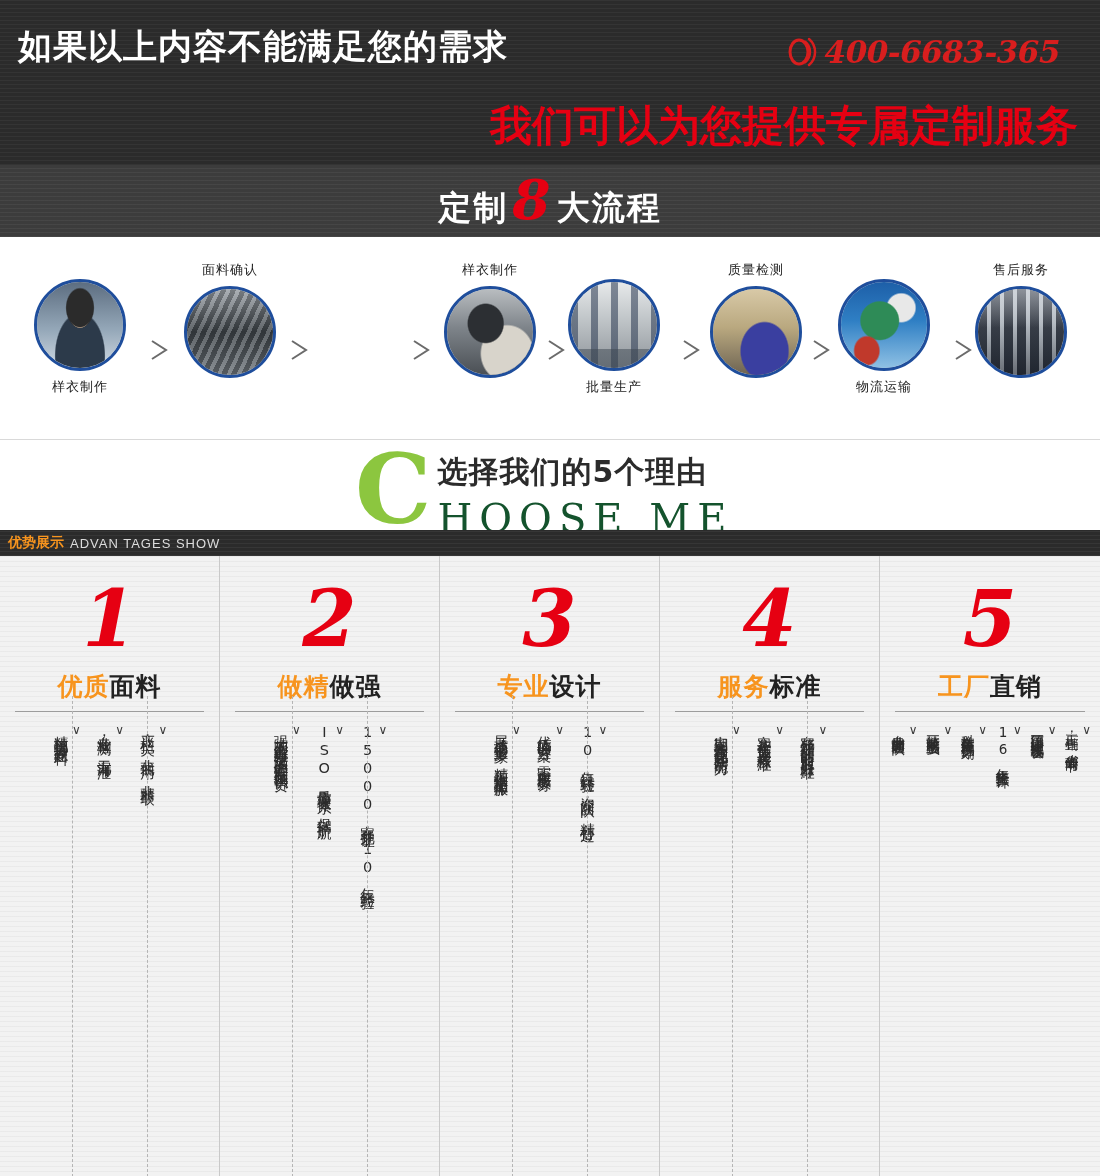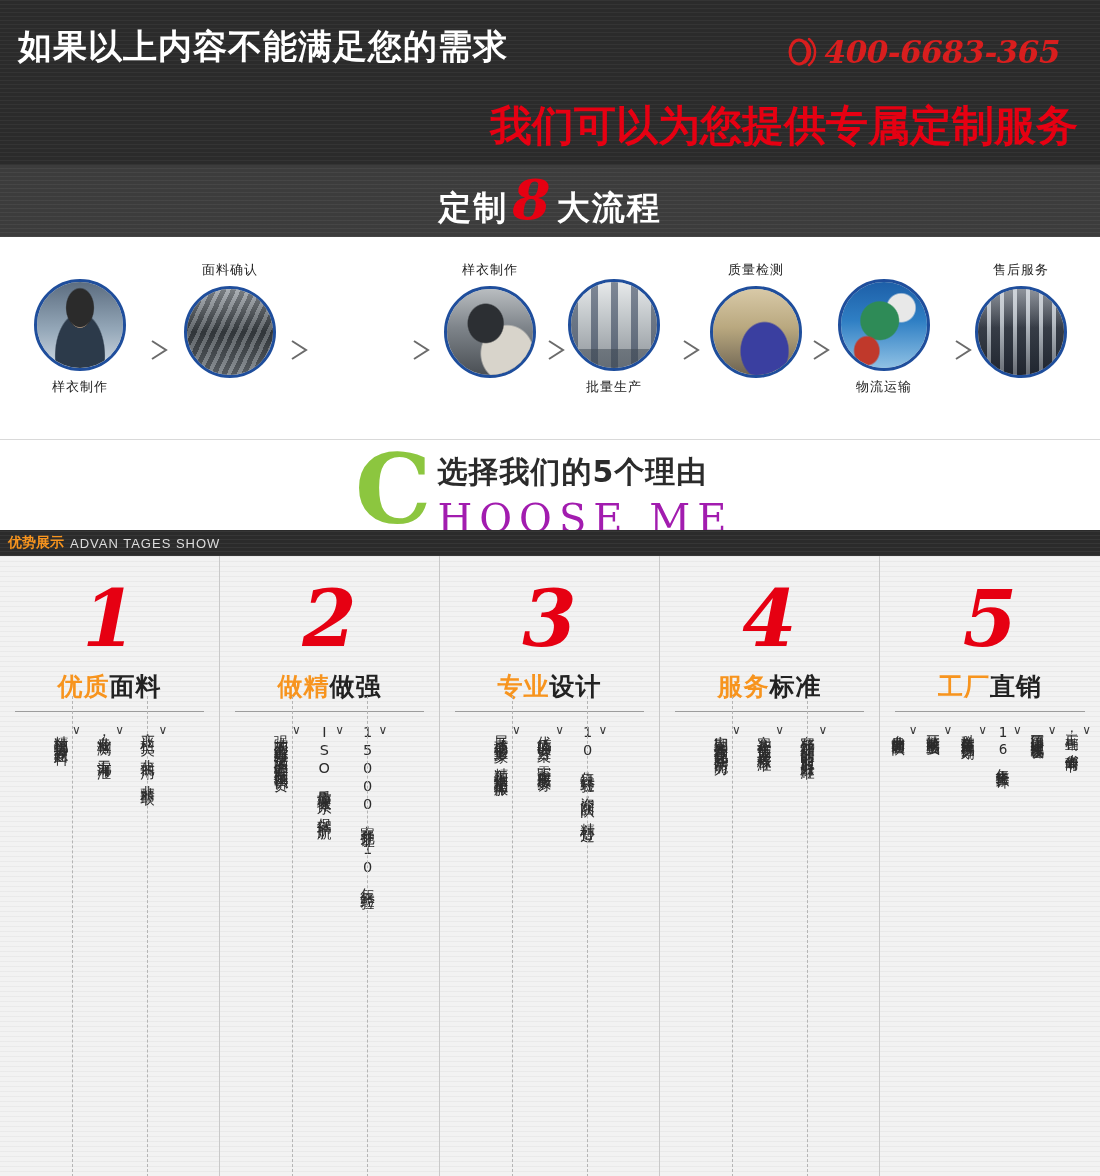--- a/index.html
+++ b/index.html
@@ -165,21 +165,21 @@
   .choose-text { margin-left: 6px; padding-top: 4px; }
   .choose-cn {
     font-size: 30px;
     color: #2b2b2b;
     font-weight: bold;
     letter-spacing: 1px;
     font-family: "DejaVu Sans", "Liberation Sans", sans-serif;
   }
   .choose-en {
     font-size: 40px;
-    color: #a21caf;
+    color: #14532d;
     font-family: "DejaVu Serif", serif;
     letter-spacing: 7px;
     margin-top: 2px;
     font-weight: normal;
   }
 
   
   .adv-strip {
     position: relative;
     width: 1100px;

